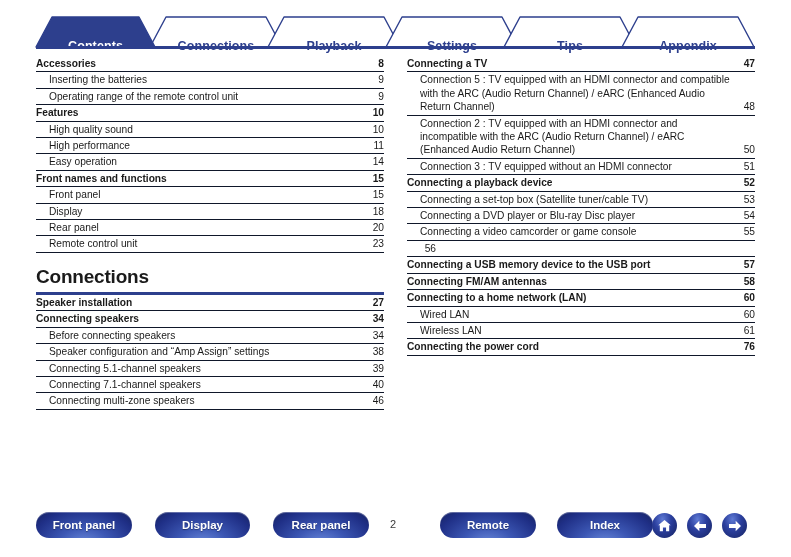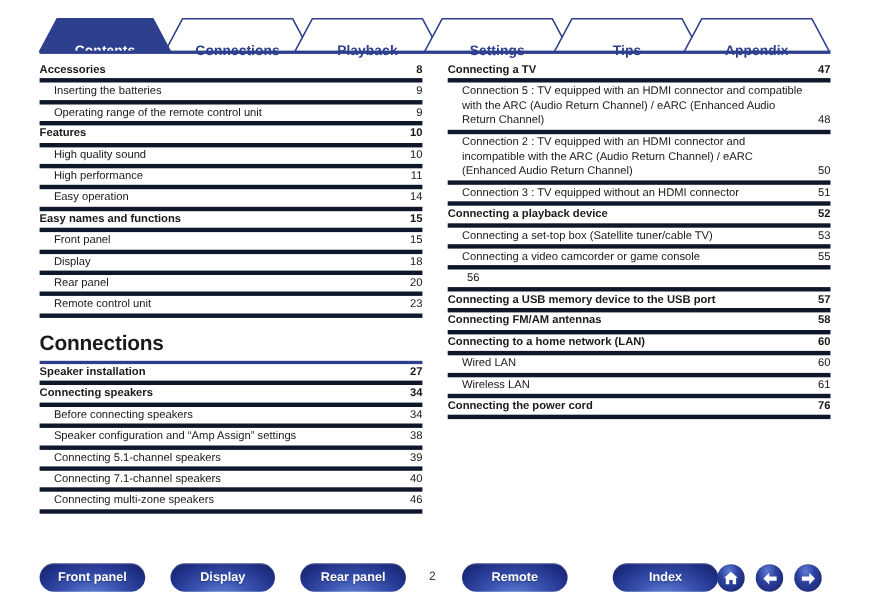--- a/index.html
+++ b/index.html
@@ -46,21 +46,21 @@
     top: 56px;
     width: 348px;
   }
   .col-left  { left: 36px; }
   .col-right { left: 407px; }
 
   .toc-row {
     display: flex;
     align-items: flex-start;
     justify-content: space-between;
-    border-bottom: 4px solid #0f172a;
+    border-bottom: 1px solid #0f172a;
     padding: 1px 0 1px 0;
     min-height: 14px;
   }
   .toc-row.level1 { padding-left: 0px; }
   .toc-row.level2 { padding-left: 13px; }
 
   .toc-title {
     font-size: 10.2px;
     line-height: 13.4px;
     color: #1a1a1a;
@@ -113,21 +113,21 @@
     font-weight: bold;
     display: flex;
     align-items: center;
     justify-content: center;
     text-shadow: 0 1px 1px rgba(0,0,0,0.35);
     white-space: nowrap;
   }
   .pill-front  { left: 36px;  width: 96px; }
   .pill-disp   { left: 155px; width: 95px; }
   .pill-rear   { left: 273px; width: 96px; }
-  .pill-remote { left: 420px; width: 96px; }
+  .pill-remote { left: 440px; width: 96px; }
   .pill-index  { left: 557px; width: 96px; }
 
   .pagenum {
     position: absolute;
     left: 381px; top: 13px;
     width: 24px;
     text-align: center;
     font-size: 11px;
     color: #3a3a3a;
   }
@@ -194,21 +194,21 @@
         </div>
         <div class="toc-row level2">
           <div class="toc-title">High performance</div>
           <div class="toc-page">11</div>
         </div>
         <div class="toc-row level2">
           <div class="toc-title">Easy operation</div>
           <div class="toc-page">14</div>
         </div>
         <div class="toc-row level1">
-          <div class="toc-title">Easy names and functions</div>
+          <div class="toc-title">Front names and functions</div>
           <div class="toc-page">15</div>
         </div>
         <div class="toc-row level2">
           <div class="toc-title">Front panel</div>
           <div class="toc-page">15</div>
         </div>
         <div class="toc-row level2">
           <div class="toc-title">Display</div>
           <div class="toc-page">18</div>
         </div>
@@ -273,20 +273,24 @@
           <div class="toc-title">Connection 3 : TV equipped without an HDMI connector</div>
           <div class="toc-page">51</div>
         </div>
         <div class="toc-row level1">
           <div class="toc-title">Connecting a playback device</div>
           <div class="toc-page">52</div>
         </div>
         <div class="toc-row level2">
           <div class="toc-title">Connecting a set-top box (Satellite tuner/cable TV)</div>
           <div class="toc-page">53</div>
+        </div>
+        <div class="toc-row level2">
+          <div class="toc-title">Connecting a DVD player or Blu-ray Disc player</div>
+          <div class="toc-page">54</div>
         </div>
         <div class="toc-row level2">
           <div class="toc-title">Connecting a video camcorder or game console</div>
           <div class="toc-page">55</div>
         </div>
         <div class="toc-row level2">
           <div class="toc-page">56</div>
         </div>
         <div class="toc-row level1">
           <div class="toc-title">Connecting a USB memory device to the USB port</div>

